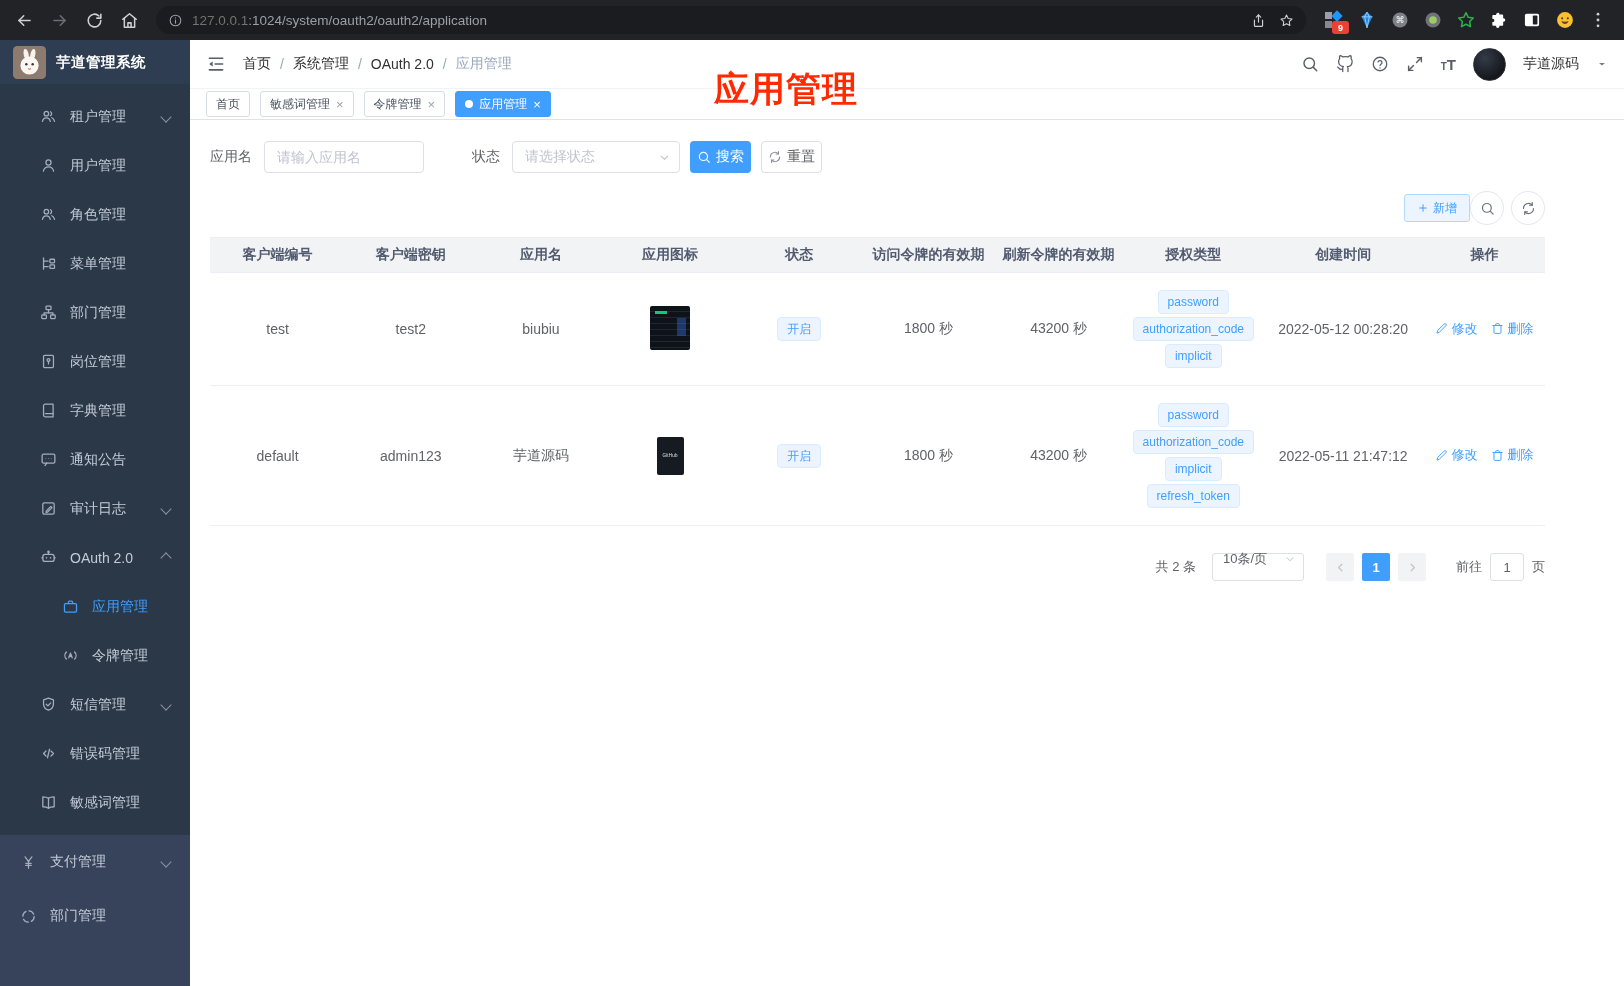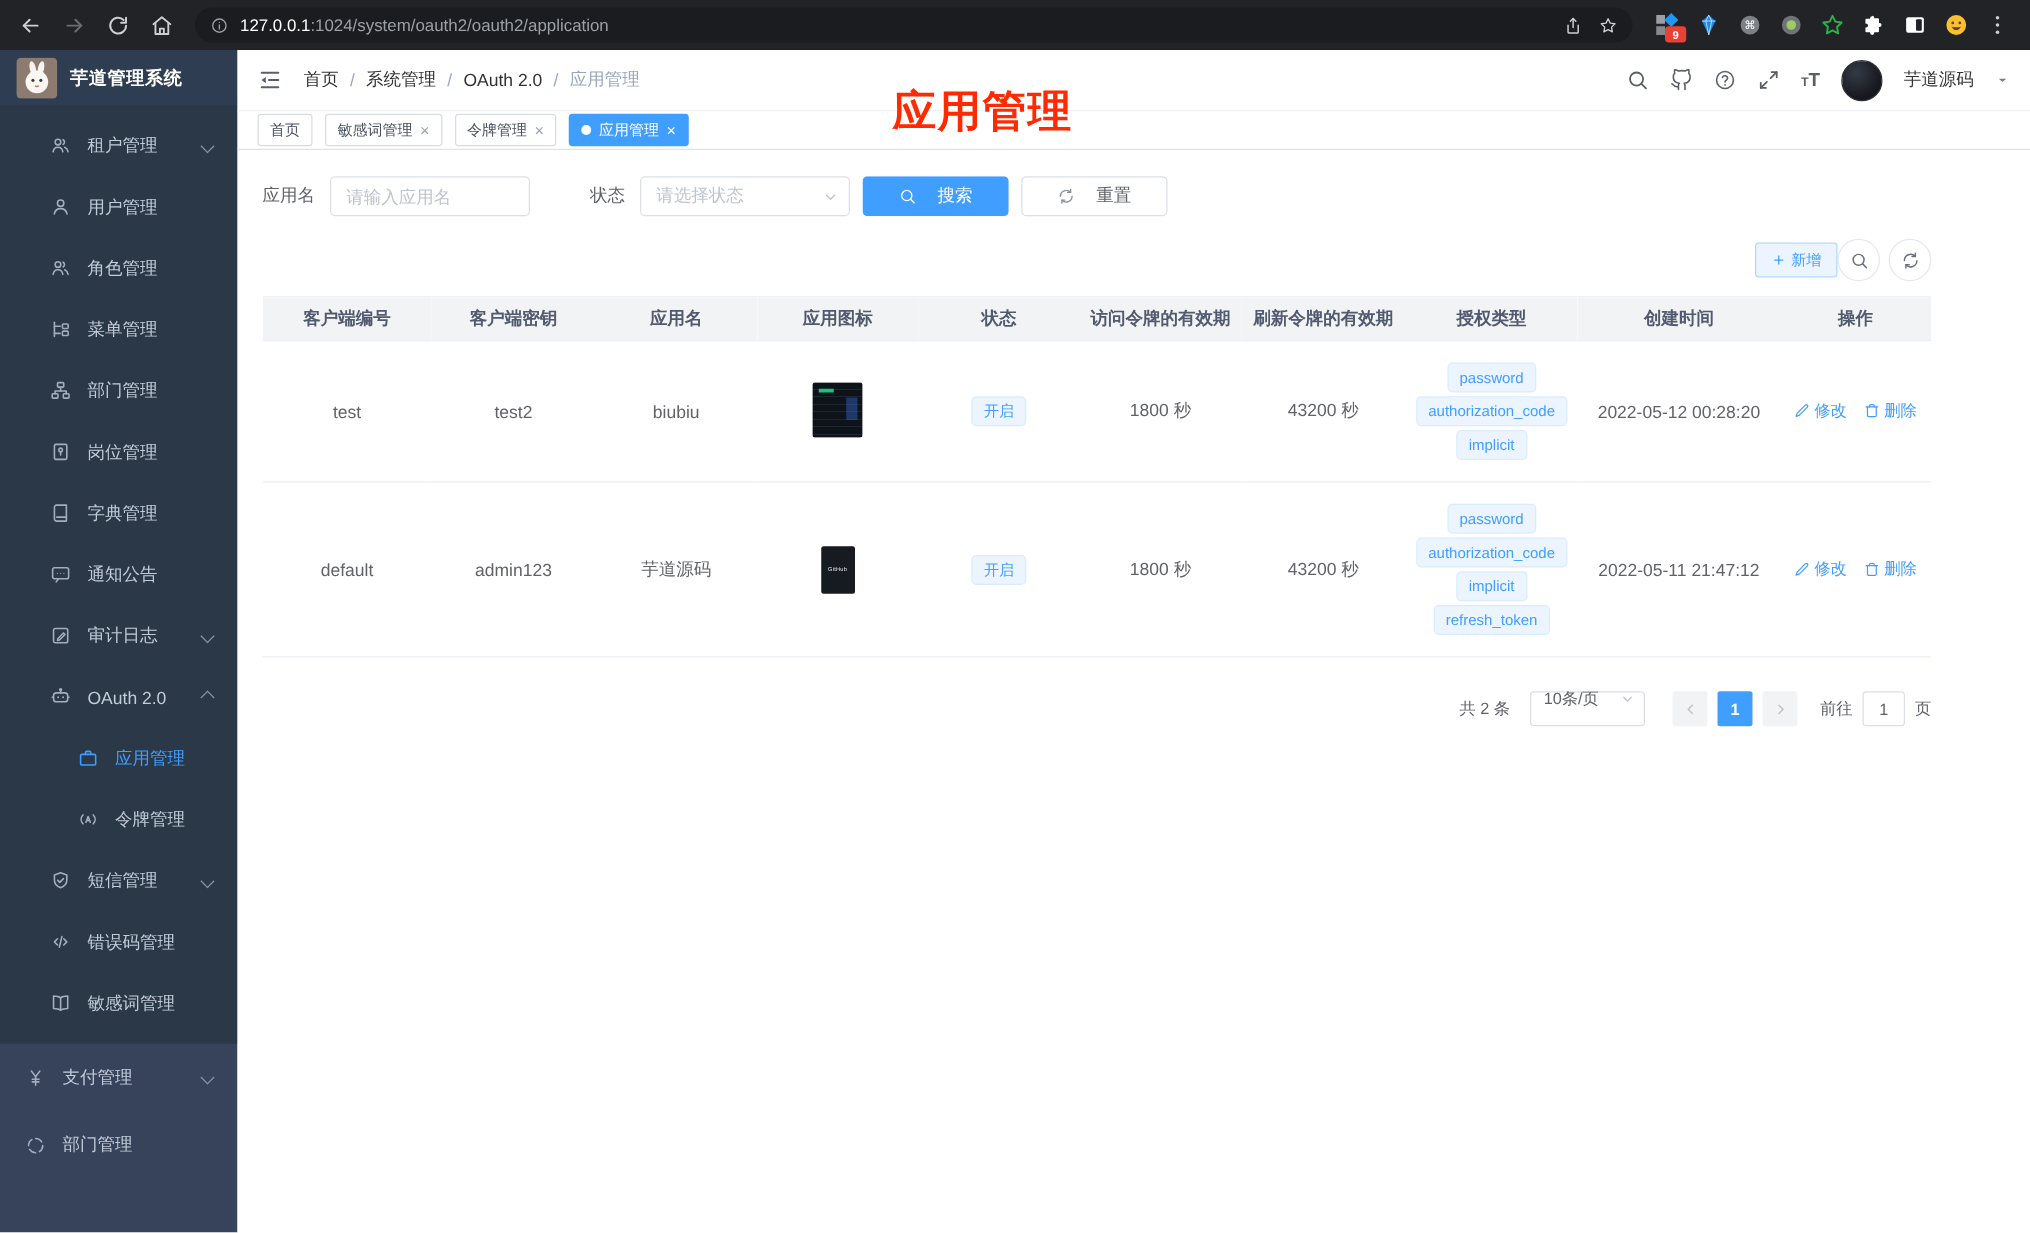--- a/index.html
+++ b/index.html
@@ -10,21 +10,21 @@
 
   
   .browser{height:40px;background:#222327;display:flex;align-items:center;padding:0 8px;gap:2px}
   .bbtn{width:33px;height:33px;border-radius:50%;display:flex;align-items:center;justify-content:center;color:#cdd0d3;flex:none;cursor:pointer}
   .bbtn.dim{color:#6a6d71}
   .bbtn svg{width:19px;height:19px}
   .urlbar{flex:1;height:28px;border-radius:14px;background:#1b1c1f;margin:0 8px;display:flex;align-items:center;
           padding:0 6px 0 12px;font-size:13.5px;color:#9aa0a6;min-width:0;cursor:text}
   .urlbar .icn svg{width:15px;height:15px}
   .url-info{color:#9aa0a6;margin-right:9px}
-  .url-host{color:#ffffff}
+  .url-host{color:#737373}
   .url-rest{color:#9aa0a6}
   .pill-btn{width:28px;height:28px;border-radius:50%;display:flex;align-items:center;justify-content:center;color:#cdd0d3;flex:none;cursor:pointer}
   .pill-btn svg{width:16px;height:16px}
   .pill-spacer{flex:1}
   .ext-row{display:flex;align-items:center;gap:13px;padding:0 8px;flex:none}
   .ext{width:20px;height:20px;position:relative;display:flex;align-items:center;justify-content:center;cursor:pointer}
   .ext svg{width:20px;height:20px}
   .e-sq1{position:absolute;left:1px;top:2px;width:7px;height:7px;background:#9aa0a6}
   .e-sq2{position:absolute;left:1px;top:11px;width:7px;height:7px;background:#86898d}
   .e-d{position:absolute;right:3px;top:2px;width:8px;height:8px;background:#2196f3;transform:rotate(45deg)}
@@ -84,21 +84,21 @@
   .filter-row{display:flex;align-items:center;margin-bottom:18px}
   .f-label{font-size:14px;color:#606266;margin-right:12px;white-space:nowrap}
   .f-input{width:160px;height:32px;box-sizing:border-box;border:1px solid #dcdfe6;border-radius:4px;padding:0 12px;
            font-size:14px;color:#606266;outline:none;font-family:inherit}
   .f-input::placeholder{color:#bfc4cd}
   .gap1{margin-left:48px}
   .f-select{width:168px;height:32px;box-sizing:border-box;border:1px solid #dcdfe6;border-radius:4px;display:flex;
             align-items:center;justify-content:space-between;padding:0 8px 0 12px;font-size:14px;color:#bfc4cd;cursor:pointer}
   .f-select .icn{color:#c0c4cc}
   .f-select .icn svg{width:13px;height:13px}
-  .btn{height:32px;display:inline-flex;align-items:center;gap:17px;border-radius:4px;font-size:14px;padding:0 28px;
+  .btn{height:32px;display:inline-flex;align-items:center;gap:5px;border-radius:4px;font-size:14px;padding:0 6px;
        border:1px solid transparent;cursor:pointer;font-family:inherit;background:#fff}
   .btn svg{width:14px;height:14px}
   .btn-primary{background:#409eff;color:#fff;margin-left:10px}
   .btn-plain{border-color:#dcdfe6;color:#606266;margin-left:10px}
   .btn-plain .icn{color:#8a9099}
 
   .toolbar{display:flex;align-items:center;justify-content:flex-end;margin-bottom:12px}
   .btn-add{height:28px;display:inline-flex;align-items:center;gap:4px;padding:0 12px;font-size:12px;background:#ecf5ff;
            border:1px solid #b3d8ff;color:#409eff;border-radius:3px;cursor:pointer;font-family:inherit}
   .btn-add svg{width:12px;height:12px}
@@ -129,21 +129,21 @@
   .pg-total{margin-right:16px}
   .pg-size{width:92px;height:28px;box-sizing:border-box;border:1px solid #dcdfe6;border-radius:3px;display:flex;align-items:center;
            justify-content:space-between;padding:0 7px 16px 10px;margin-right:18px;cursor:pointer}
   .pg-size .icn{color:#c0c4cc}
   .pg-size .icn svg{width:12px;height:12px}
   .pg-btn{width:28px;height:28px;background:#f2f3f5;border-radius:2px;display:flex;align-items:center;justify-content:center;
           color:#c0c4cc;margin:0 4px;cursor:pointer}
   .pg-btn svg{width:13px;height:13px}
   .pg-cur{width:28px;height:28px;background:#409eff;color:#fff;border-radius:2px;display:flex;align-items:center;
           justify-content:center;font-weight:700;margin:0 4px;cursor:pointer}
-  .pg-go{margin-left:14px;display:flex;align-items:center;gap:8px}
+  .pg-go{margin-left:26px;display:flex;align-items:center;gap:8px}
   .pg-input{width:34px;height:28px;box-sizing:border-box;border:1px solid #dcdfe6;border-radius:3px;text-align:center;
             font-size:13px;color:#606266;outline:none;font-family:inherit}
 
   .annotation{position:absolute;left:714px;top:66px;font-size:35px;font-weight:700;color:#ff2a00;letter-spacing:1px;
               z-index:50;pointer-events:none;white-space:nowrap}
 </style>
 </head>
 <body>
 
 <div class="browser">

